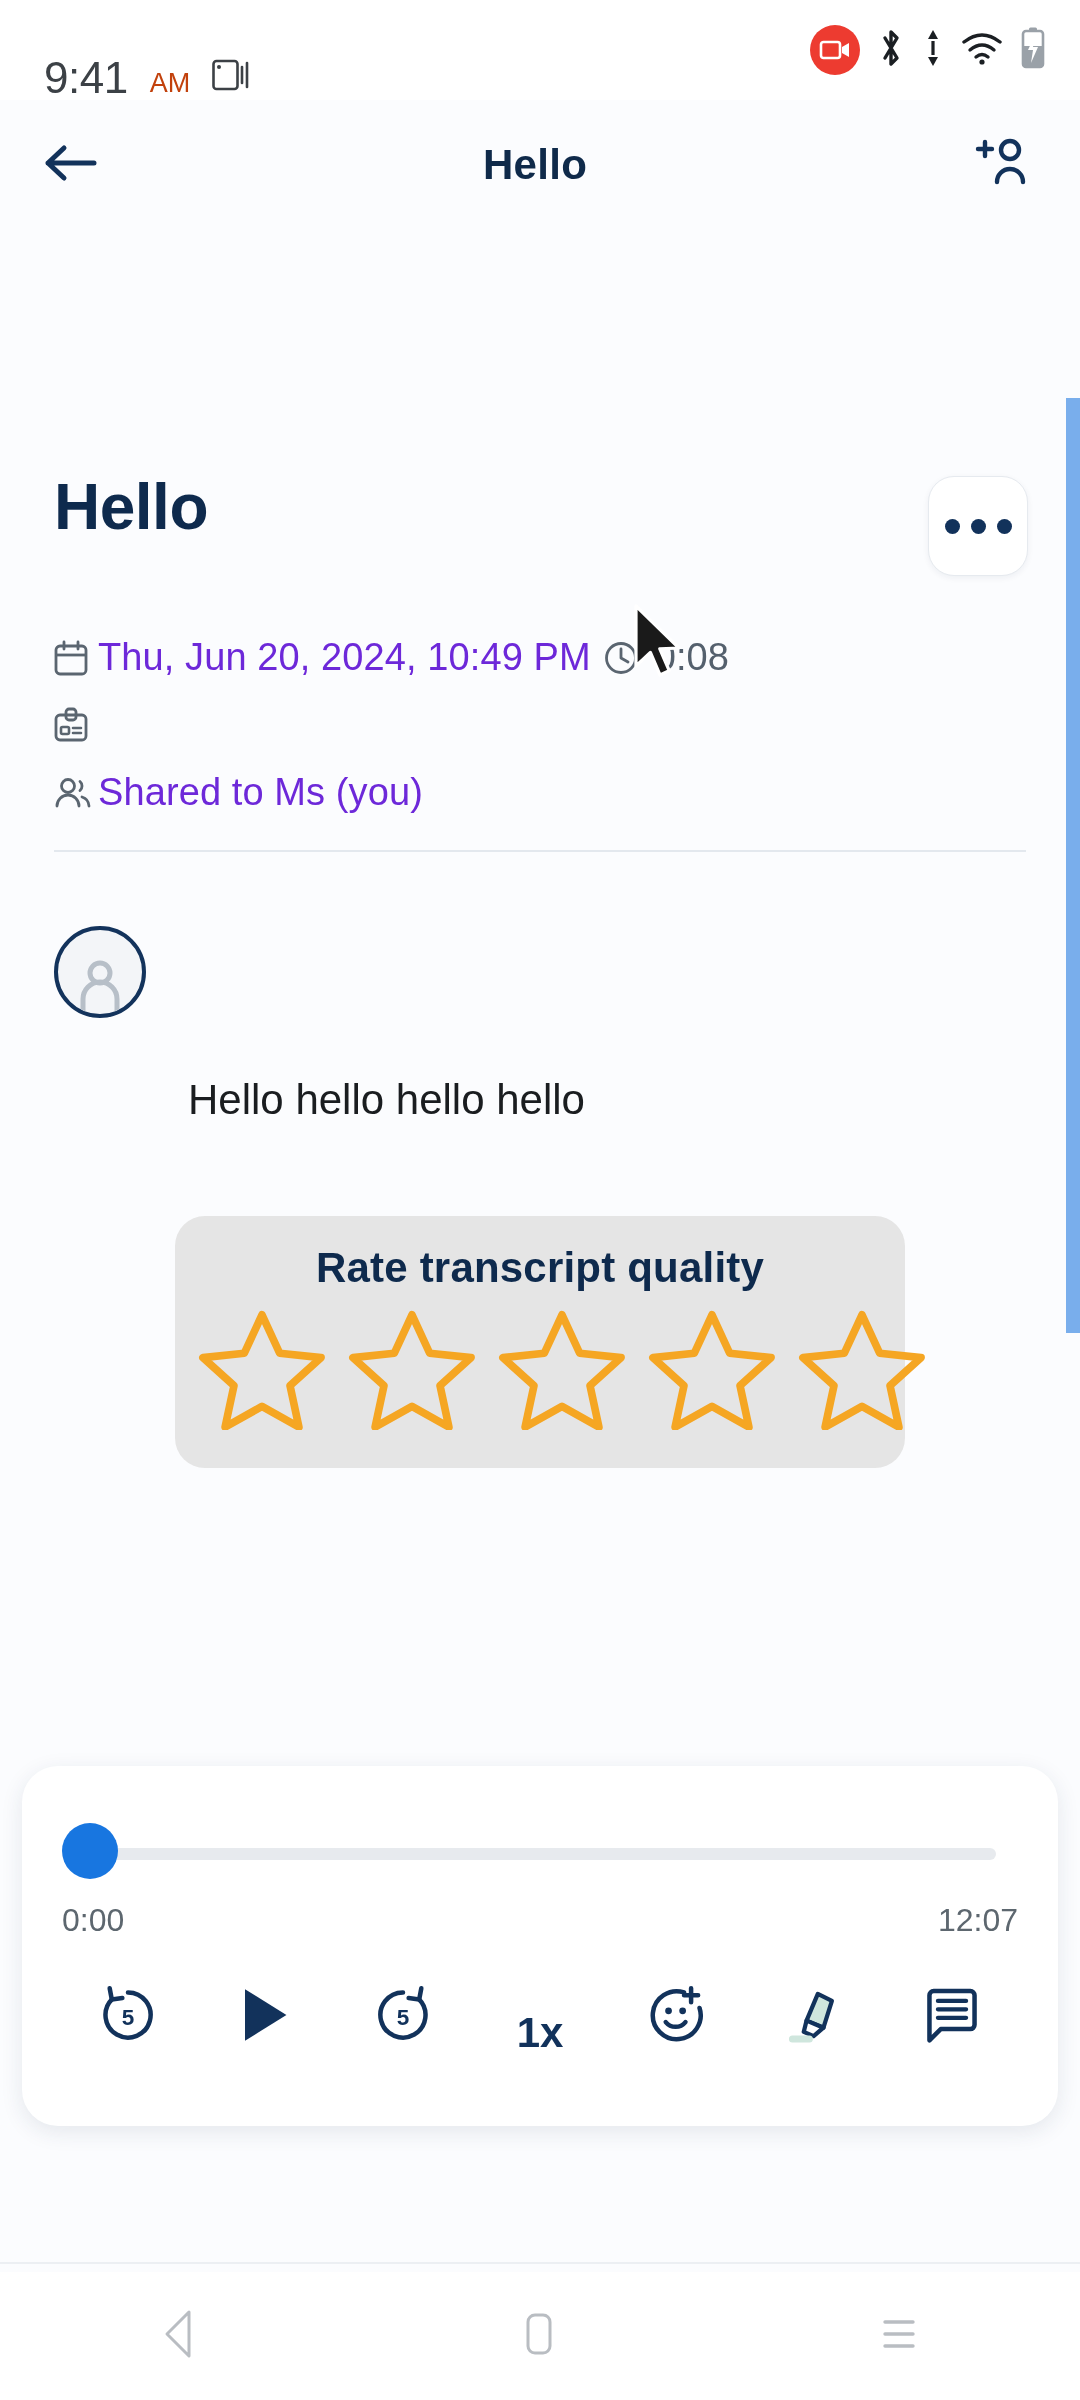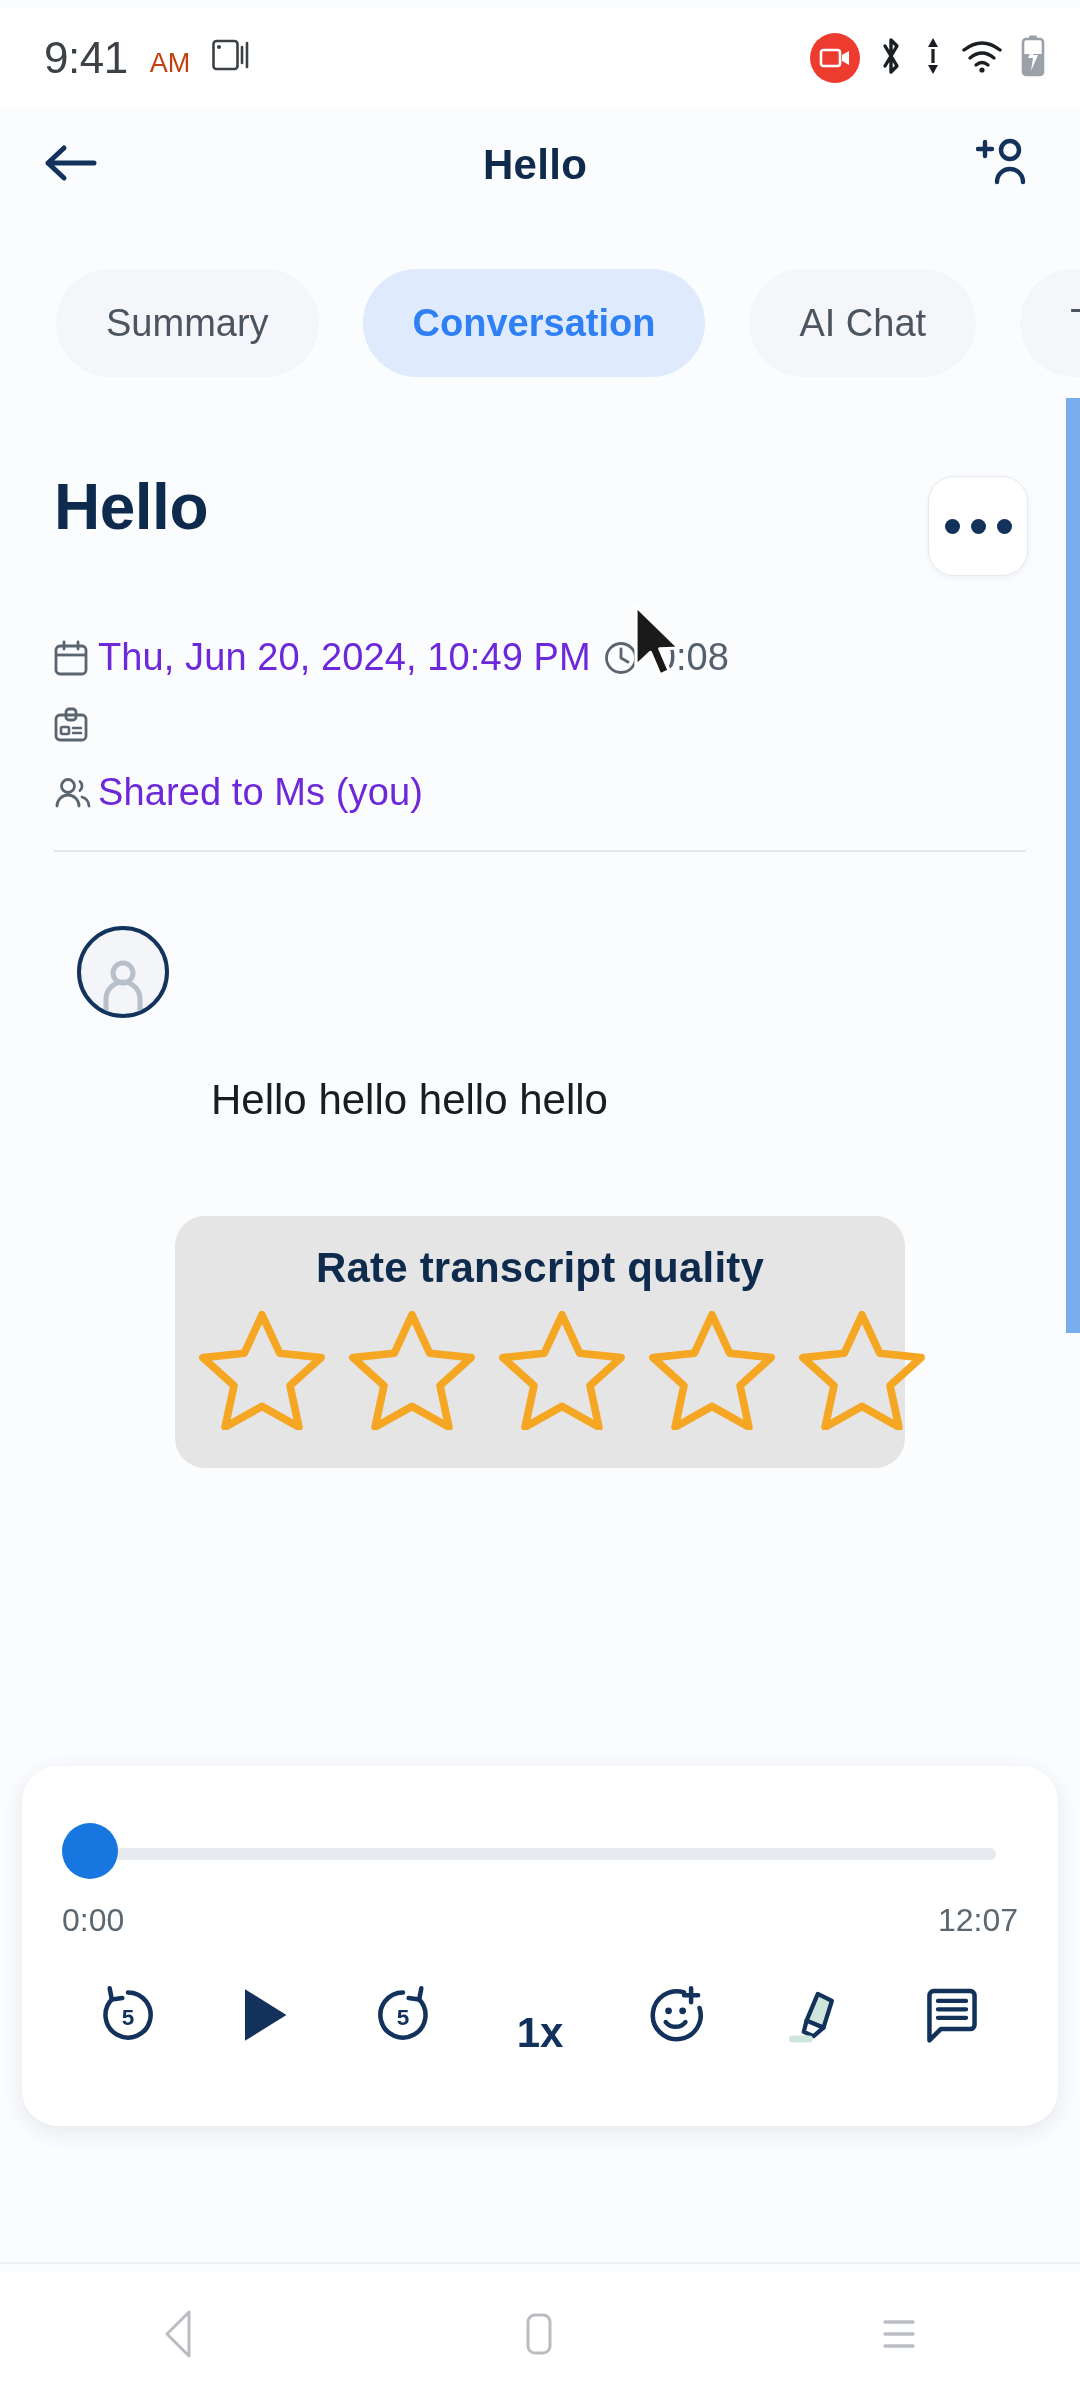--- a/index.html
+++ b/index.html
@@ -6,23 +6,23 @@
   html, body {
     width:1080px; height:2400px;
     font-family:"Liberation Sans", sans-serif;
     background:#ffffff;
     overflow:hidden;
   }
   #screen { position:relative; width:1080px; height:2400px; background:#fbfcfe; }
 
   
   .statusbar {
-    position:absolute; top:8px; left:0; width:1080px; height:100px;
+    position:absolute; top:0; left:0; width:1080px; height:100px;
     background:#ffffff;
-    display:flex; align-items:center; justify-content:space-between;
+    display:flex; justify-content:space-between;
     padding:0 34px 0 44px;
   }
   .sb-left { display:flex; align-items:flex-end; gap:22px; }
   .sb-time { font-size:44px; color:#3c4146; letter-spacing:-0.5px; line-height:1; }
   .sb-ampm { font-size:27px; color:#c2410c; line-height:1; position:relative; top:-3px; }
   .sb-cast { position:relative; top:-4px; }
   .sb-right { display:flex; align-items:center; gap:16px; }
   .rec-badge {
     width:50px; height:50px; border-radius:50%; background:#ed3b30;
     display:flex; align-items:center; justify-content:center;
@@ -76,21 +76,21 @@
   .meta { padding:0 54px; margin-top:60px; }
   .meta-row { display:flex; align-items:center; margin-bottom:28px; }
   .meta-ico { width:44px; min-width:44px; display:flex; align-items:center; justify-content:flex-start; }
   .meta-text { font-size:38px; color:#6d28d9; letter-spacing:0.1px; }
   .meta-dur { font-size:38px; color:#54606d; margin-left:16px; }
   .clock-ico { margin-left:12px; display:flex; align-items:center; }
 
   .divider { height:2px; background:#e3e8ee; margin:36px 54px 0 54px; }
 
   
-  .msg { margin-top:74px; padding:0 54px;margin-left:23px; }
+  .msg { margin-top:74px; padding:0 54px; }
   .avatar {
     width:92px; height:92px; border-radius:50%;
     border:4px solid #13335c; background:#f3f5f8;
     display:flex; align-items:flex-end; justify-content:center; overflow:hidden;
   }
   .msg-text { font-size:42px; color:#1a1d20; margin-top:58px; padding-left:134px; }
 
   
   .rating-card {
     margin:92px auto 0 auto; width:730px; height:252px;
@@ -204,34 +204,20 @@
     <span class="appbar-title">Hello</span>
     <span>
       <svg width="60" height="54" viewBox="0 0 60 54">
         <circle cx="38" cy="14" r="9" fill="none" stroke="#12325b" stroke-width="4.4"></circle>
         <path d="M25 46 a13 13 0 0 1 26 0" fill="none" stroke="#12325b" stroke-width="4.4" stroke-linecap="round"></path>
         <path d="M6 13 L20 13 M13 6 L13 20" stroke="#12325b" stroke-width="4.4" stroke-linecap="round"></path>
       </svg>
     </span>
   </div>
 
-  <div class="tabs">
-    <div class="tab">
-      <span>Summary</span>
-    </div>
-    <div class="tab active">
-      <span>Conversation</span>
-    </div>
-    <div class="tab">
-      <span>AI Chat</span>
-    </div>
-    <div class="tab clipped">
-      <span>T</span>
-    </div>
-  </div>
 
   <div class="scrollbar"></div>
 
   <div class="content">
 
     <div class="title-row">
       <span class="doc-title">Hello</span>
       <span class="more-btn">
         <span class="more-dot"></span>
         <span class="more-dot"></span>

